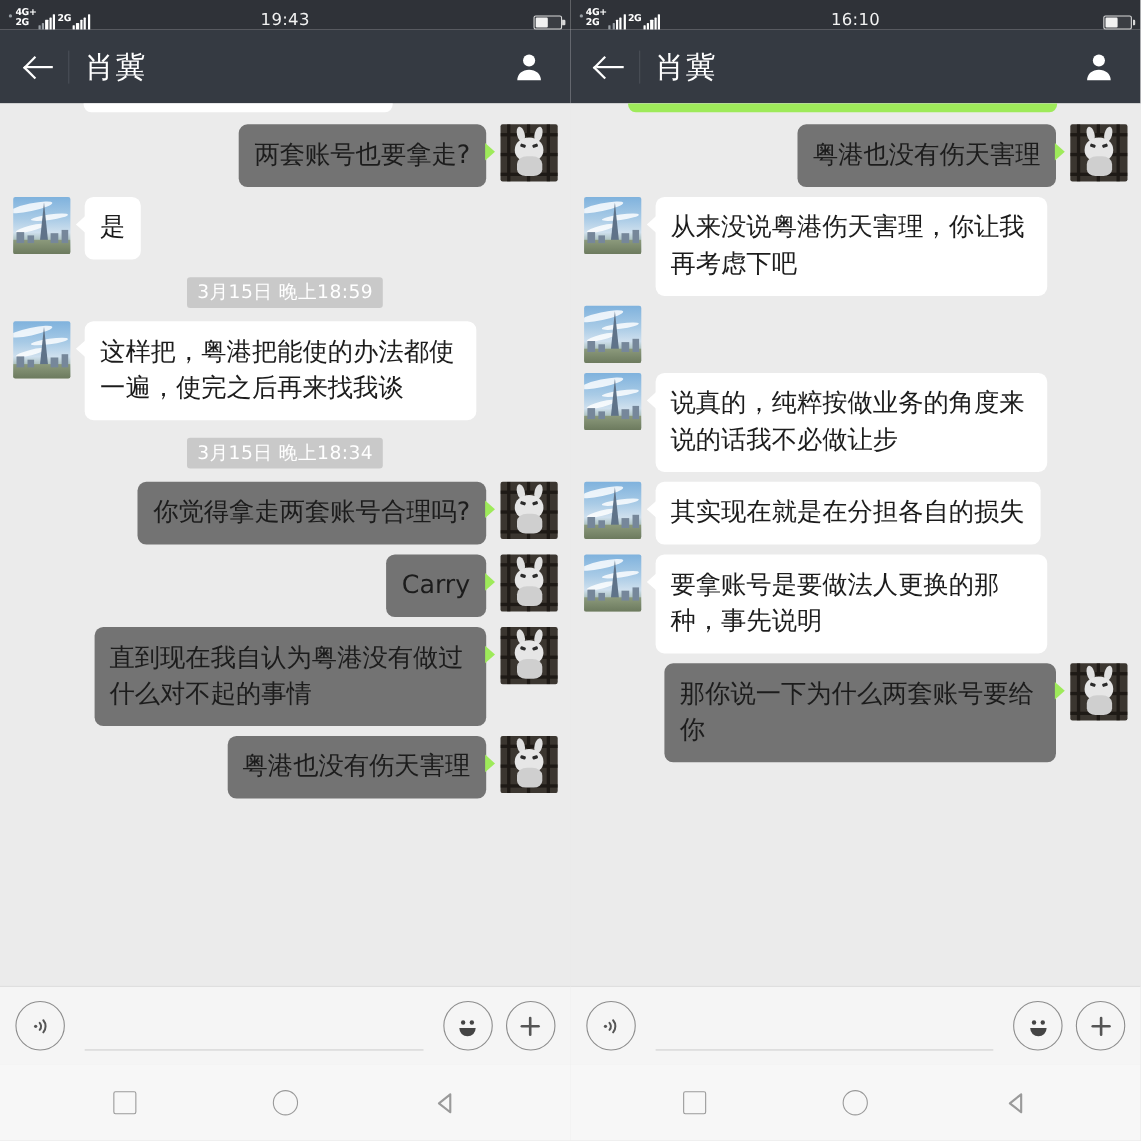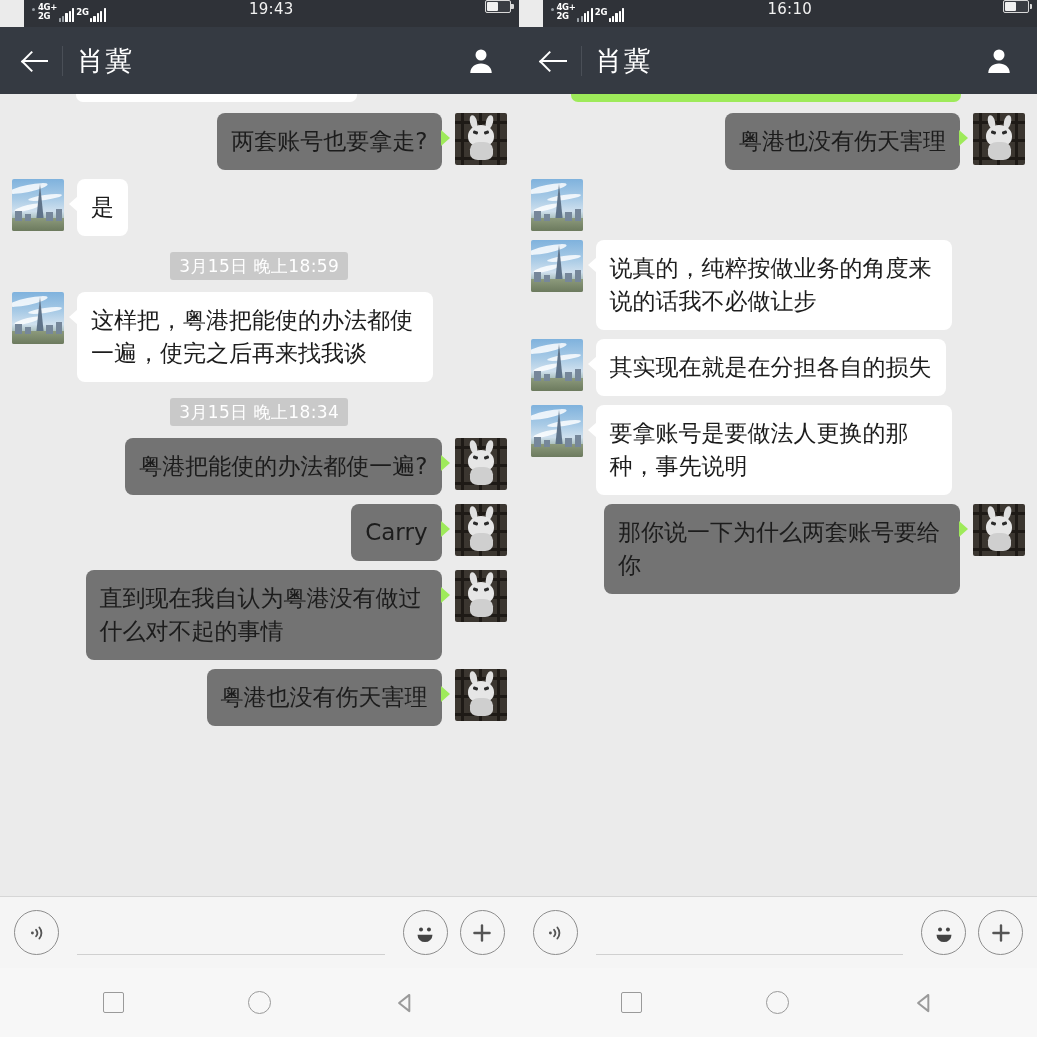--- a/index.html
+++ b/index.html
@@ -27,25 +27,24 @@
     overflow: hidden;
     background: #ebebeb;
   }
 
   
   .statusbar {
     height: 27px;
     background: #2f3238;
     color: #ffffff;
     display: flex;
-    align-items: flex-start;
+    align-items: flex-end;
     position: relative;
     flex: 0 0 auto;
     padding: 0 8px;
-    margin-left: 24px;
   }
   .sb-left {
     display: flex;
     align-items: flex-end;
     gap: 2px;
     height: 22px;
   }
   .sim {
     display: flex;
     align-items: flex-end;
@@ -490,21 +489,21 @@
             <div class="city2"></div>
             <div class="city3"></div>
             <div class="city4"></div>
           </div>
           <div class="bubble white">这样把，粤港把能使的办法都使一遍，使完之后再来找我谈</div>
         </div>
         <div class="timestamp-row">
           <div class="timestamp">3月15日 晚上18:34</div>
         </div>
         <div class="row out">
-          <div class="bubble green">粤港把能使的办法都使一遍?</div>
+          <div class="bubble green">你觉得拿走两套账号合理吗?</div>
           <div class="avatar av-bunny">
             <div class="bar-h" style="top: 8px;"></div>
             <div class="bar-h" style="top: 26px;"></div>
             <div class="bar-h" style="top: 44px;"></div>
             <div class="bar-v" style="left: 6px;"></div>
             <div class="bar-v" style="left: 24px;"></div>
             <div class="bar-v" style="left: 42px;"></div>
             <div class="ear-l"></div>
             <div class="ear-r"></div>
             <div class="head"></div>
@@ -678,20 +677,34 @@
             <div class="cloud1"></div>
             <div class="cloud2"></div>
             <div class="cloud3"></div>
             <div class="spire"></div>
             <div class="ground"></div>
             <div class="city1"></div>
             <div class="city2"></div>
             <div class="city3"></div>
             <div class="city4"></div>
           </div>
+          <div class="bubble white">从来没说粤港伤天害理，你让我再考虑下吧</div>
+        </div>
+        <div class="row in">
+          <div class="avatar av-tower">
+            <div class="cloud1"></div>
+            <div class="cloud2"></div>
+            <div class="cloud3"></div>
+            <div class="spire"></div>
+            <div class="ground"></div>
+            <div class="city1"></div>
+            <div class="city2"></div>
+            <div class="city3"></div>
+            <div class="city4"></div>
+          </div>
         </div>
         <div class="row in">
           <div class="avatar av-tower">
             <div class="cloud1"></div>
             <div class="cloud2"></div>
             <div class="cloud3"></div>
             <div class="spire"></div>
             <div class="ground"></div>
             <div class="city1"></div>
             <div class="city2"></div>

